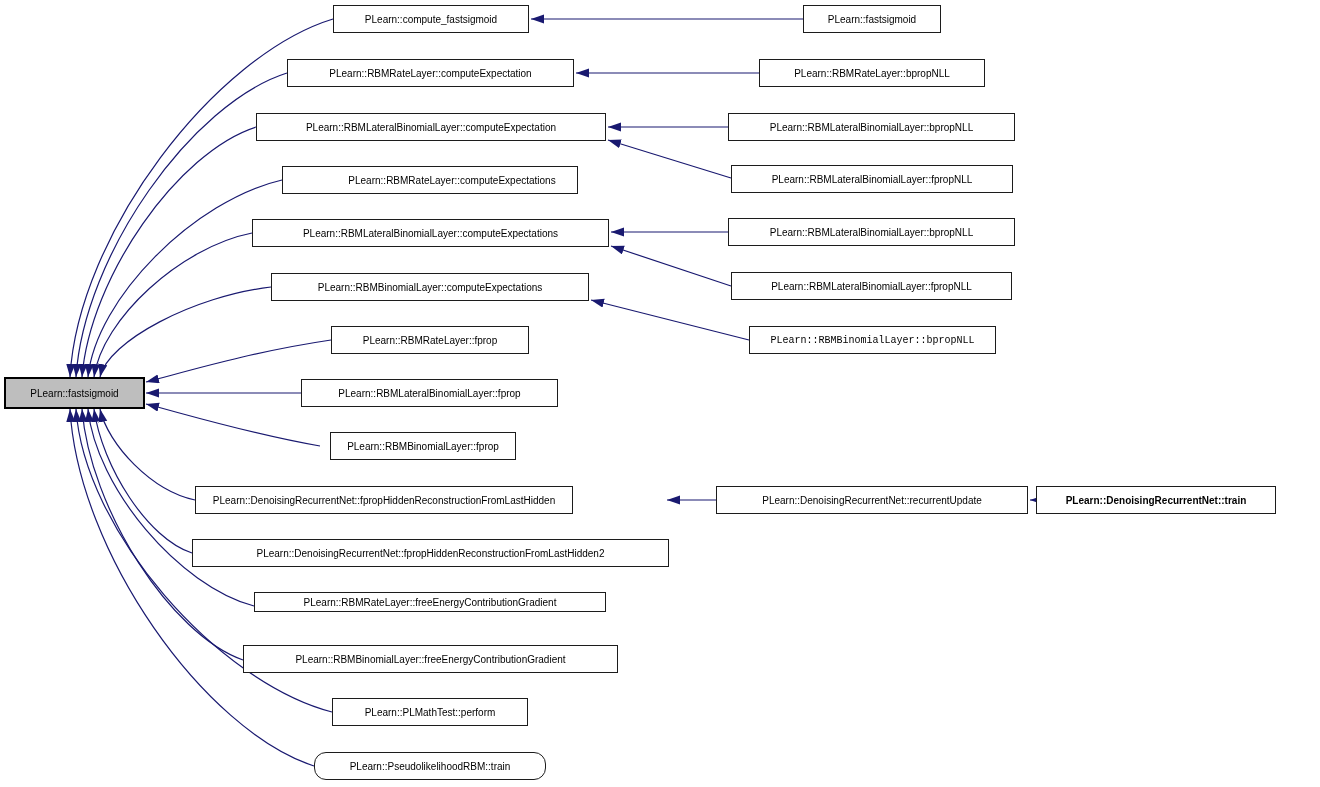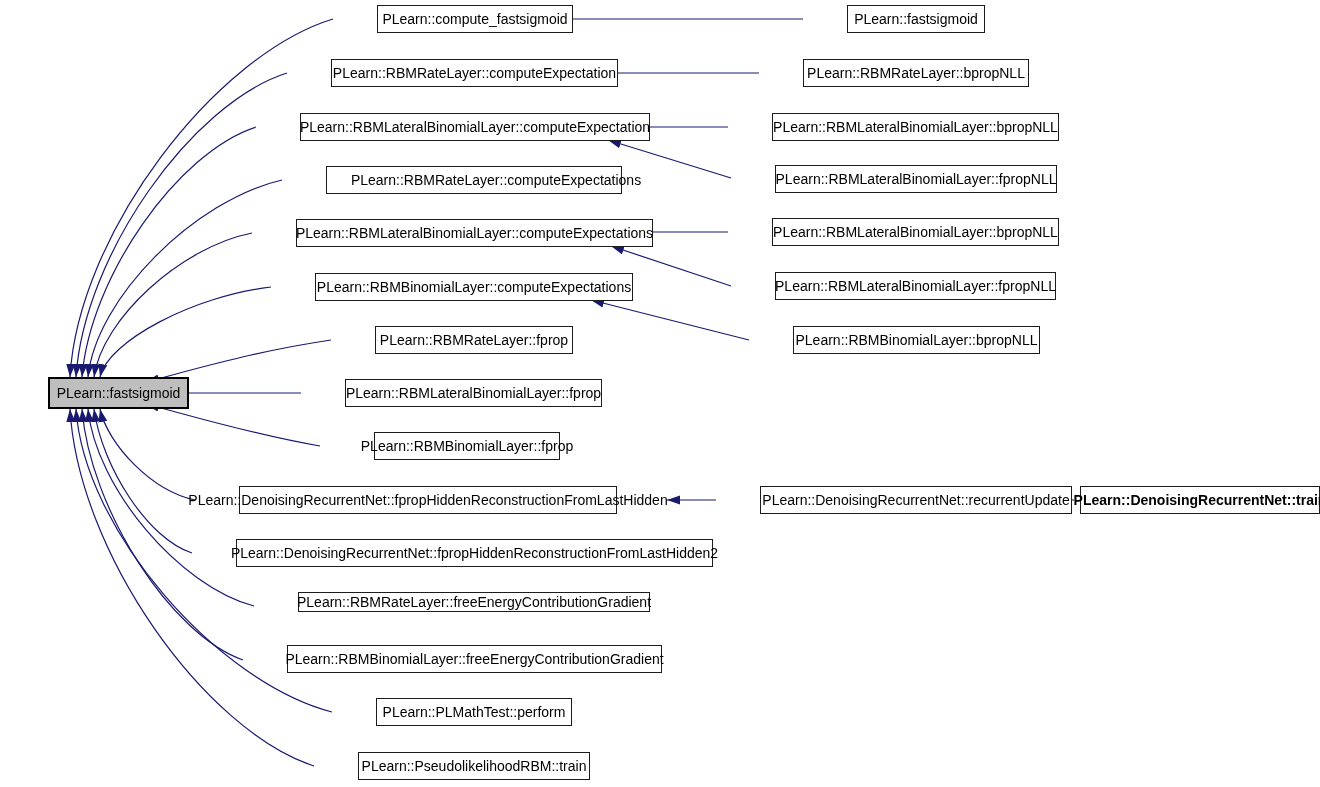--- a/index.html
+++ b/index.html
@@ -26,28 +26,27 @@
     fill: none;
     stroke: #191970;
     stroke-width: 1.2;
   }
   .node {
     position: absolute;
     box-sizing: border-box;
     border: 1px solid #1c1c1c;
     background: #ffffff;
     color: #000000;
-    font-size: 14px;
+    font-size: 10px;
     display: flex;
     align-items: center;
     justify-content: center;
     white-space: nowrap;
     text-align: right;
     cursor: pointer;
-    margin-left: 44px;
   }
   .node.center {
     border: 2px solid #000000;
     background: #bebebe;
     cursor: default;
   }
 </style>
 </head>
 <body>
 
@@ -97,26 +96,26 @@
   <div class="node" style="left:252px; top:219px; width:357px; height:28px;">PLearn::RBMLateralBinomialLayer::computeExpectations</div>
   <div class="node" style="left:271px; top:273px; width:318px; height:28px;">PLearn::RBMBinomialLayer::computeExpectations</div>
   <div class="node" style="left:331px; top:326px; width:198px; height:28px;">PLearn::RBMRateLayer::fprop</div>
   <div class="node" style="left:301px; top:379px; width:257px; height:28px;">PLearn::RBMLateralBinomialLayer::fprop</div>
   <div class="node" style="left:330px; top:432px; width:186px; height:28px;">PLearn::RBMBinomialLayer::fprop</div>
   <div class="node" style="left:195px; top:486px; width:378px; height:28px;">PLearn::DenoisingRecurrentNet::fpropHiddenReconstructionFromLastHidden</div>
   <div class="node" style="left:192px; top:539px; width:477px; height:28px;">PLearn::DenoisingRecurrentNet::fpropHiddenReconstructionFromLastHidden2</div>
   <div class="node" style="left:254px; top:592px; width:352px; height:20px;">PLearn::RBMRateLayer::freeEnergyContributionGradient</div>
   <div class="node" style="left:243px; top:645px; width:375px; height:28px;">PLearn::RBMBinomialLayer::freeEnergyContributionGradient</div>
   <div class="node" style="left:332px; top:698px; width:196px; height:28px;">PLearn::PLMathTest::perform</div>
-  <div class="node" style="left:314px; top:752px; width:232px; height:28px;">PLearn::PseudolikelihoodRBM::train</div>
+  <div class="node" style="left:314px; top:752px; width:232px; height:28px;border-radius:12px;">PLearn::PseudolikelihoodRBM::train</div>
 
   <div class="node" style="left:803px; top:5px;  width:138px; height:28px;">PLearn::fastsigmoid</div>
   <div class="node" style="left:759px; top:59px; width:226px; height:28px;">PLearn::RBMRateLayer::bpropNLL</div>
   <div class="node" style="left:728px; top:113px; width:287px; height:28px;">PLearn::RBMLateralBinomialLayer::bpropNLL</div>
   <div class="node" style="left:731px; top:165px; width:282px; height:28px;">PLearn::RBMLateralBinomialLayer::fpropNLL</div>
   <div class="node" style="left:728px; top:218px; width:287px; height:28px;">PLearn::RBMLateralBinomialLayer::bpropNLL</div>
   <div class="node" style="left:731px; top:272px; width:281px; height:28px;">PLearn::RBMLateralBinomialLayer::fpropNLL</div>
-  <div class="node" style="left:749px; top:326px; width:247px; height:28px;">PLearn::RBMBinomialLayer::bpropNLL</div>
+  <div class="node" style="left:749px; top:326px; width:247px; height:28px;font-family:Liberation Mono, monospace;">PLearn::RBMBinomialLayer::bpropNLL</div>
   <div class="node" style="left:716px; top:486px; width:312px; height:28px;">PLearn::DenoisingRecurrentNet::recurrentUpdate</div>
 
   <div class="node" style="left:1036px; top:486px; width:240px; height:28px;font-weight:bold;">PLearn::DenoisingRecurrentNet::train</div>
 
 </div>
 
 </body></html>

